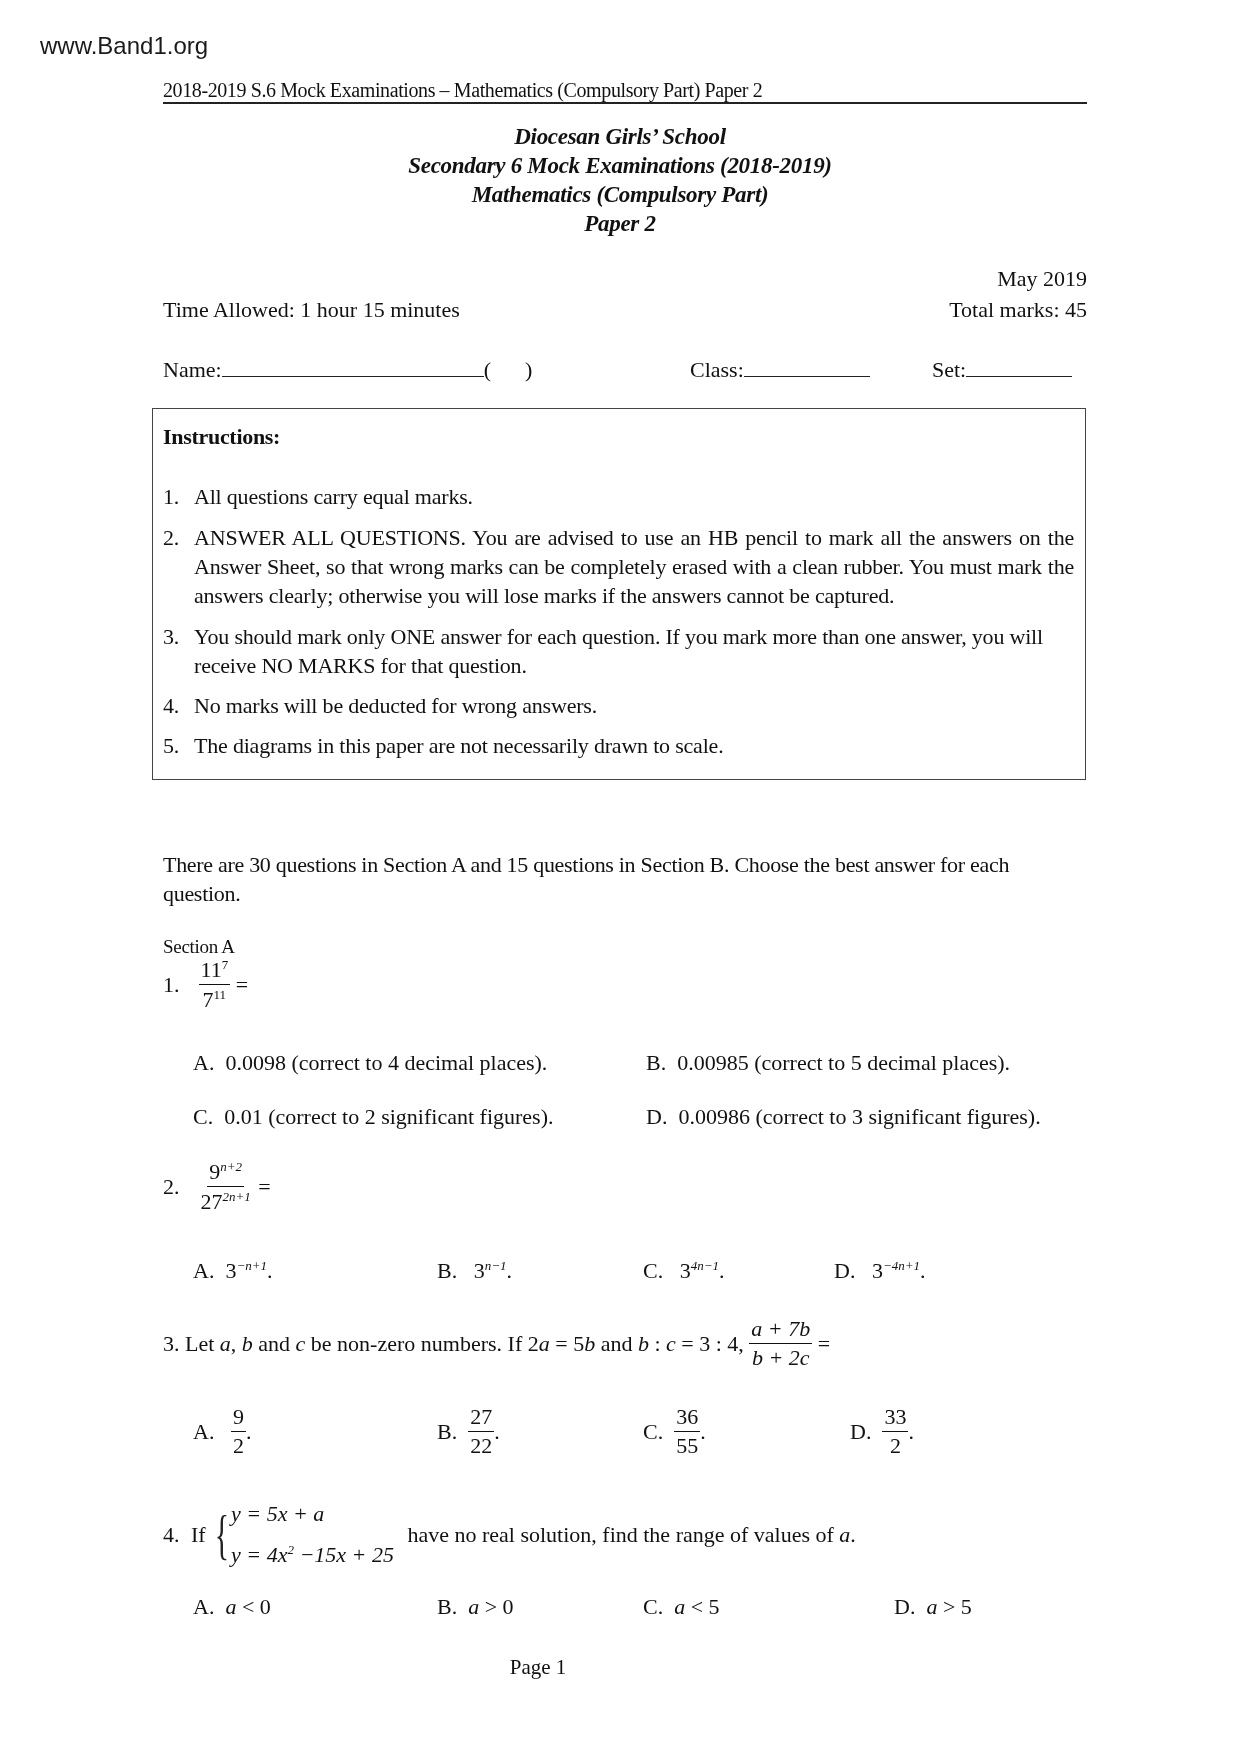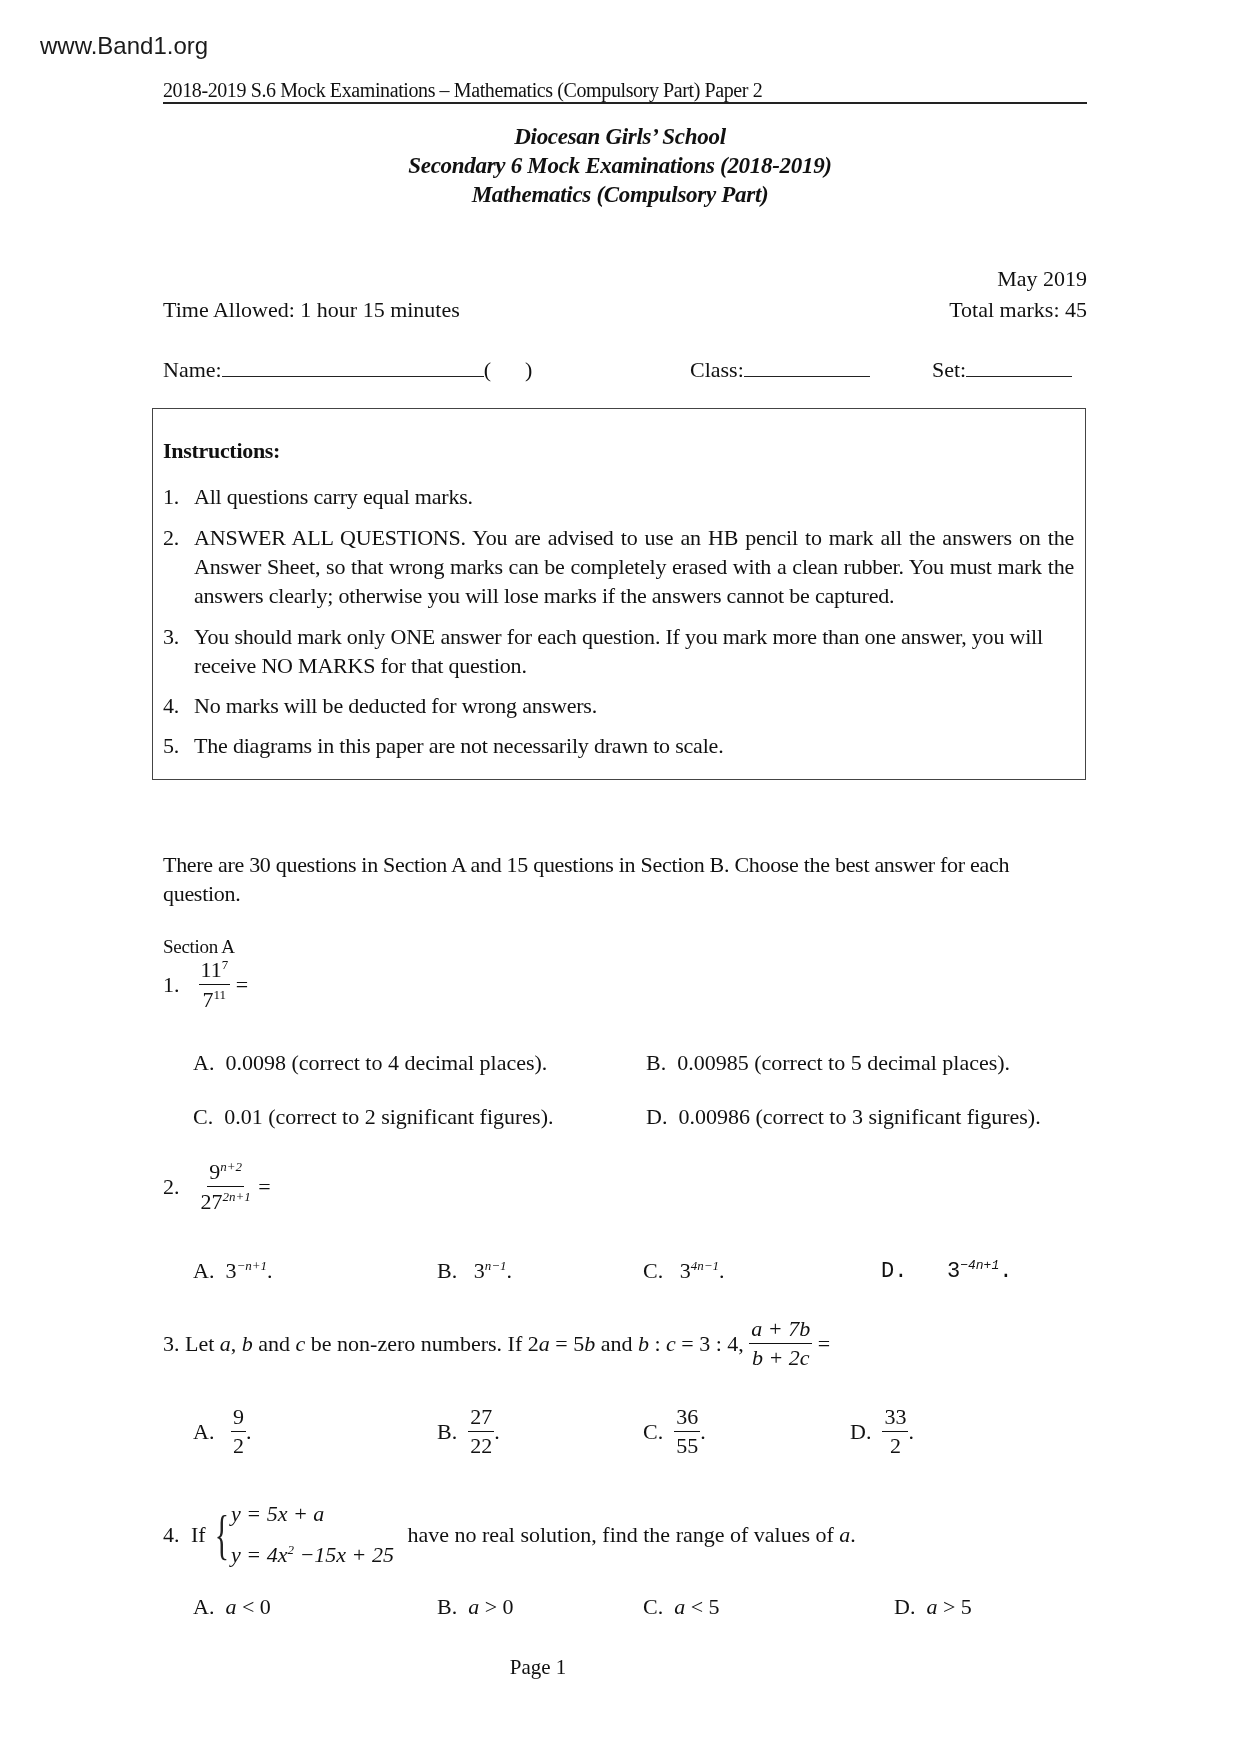--- a/index.html
+++ b/index.html
@@ -24,21 +24,21 @@
     .title-block div { height: 29px; font-style: italic; }
     .date { right: 153px; top: 266px; font-size: 22px; }
     .time { left: 163px; top: 297px; font-size: 22px; }
     .total { right: 153px; top: 297px; font-size: 22px; }
     .fieldrow { top: 354px; font-size: 22px; }
     .blank { display: inline-block; border-bottom: 1.5px solid #222; height: 22px; vertical-align: baseline; }
     .instr-box {
       left: 152px; top: 408px; width: 934px; height: 372px;
       border: 1.5px solid #444; box-sizing: border-box;
     }
-    .instr-title { left: 163px; top: 438px; font-size: 22px; font-weight: bold; letter-spacing: -0.3px; }
+    .instr-title { left: 163px; top: 424px; font-size: 22px; font-weight: bold; letter-spacing: -0.3px; }
     .instr-list { left: 163px; width: 920px; font-size: 22px; line-height: 29px; letter-spacing: -0.2px; }
     .instr-item { position: absolute; left: 0; width: 912px; }
     .instr-num { position: absolute; left: 0; top: 0; }
     .instr-text { position: absolute; left: 31px; width: 880px; }
     .intro { left: 163px; top: 816px; width: 920px; font-size: 22px; line-height: 29px; font-weight: normal; letter-spacing: -0.3px; margin-top: 34px; }
     .section { left: 163px; top: 936px; font-size: 19px; font-weight: normal; letter-spacing: -0.3px; }
     .q { font-size: 22px; }
     .frac { display: inline-flex; flex-direction: column; align-items: center; vertical-align: middle; line-height: 1; }
     .frac .num { padding: 0 2px 3px 2px; border-bottom: 1.5px solid #111; }
     .frac .den { padding: 3px 2px 0 2px; }
@@ -52,20 +52,21 @@
 <body>
 
 <div class="abs watermark">www.Band1.org</div>
 
 <div class="abs runhead">2018-2019 S.6 Mock Examinations – Mathematics (Compulsory Part) Paper 2</div>
 
 <div class="abs title-block">
   <div>Diocesan Girls’ School</div>
   <div>Secondary 6 Mock Examinations (2018-2019)</div>
   <div>Mathematics (Compulsory Part)</div>
+  <div>Paper 2</div>
 </div>
 
 <div class="abs date">May 2019</div>
 <div class="abs time">Time Allowed: 1 hour 15 minutes</div>
 <div class="abs total">Total marks: 45</div>
 
 <div class="abs fieldrow" style="left:163px;">
   <span>Name:</span><span class="blank" style="width:262px;"></span><span>(</span><span style="display:inline-block;width:34px;"></span><span>)</span>
 </div>
 <div class="abs fieldrow" style="left:690px;">
@@ -120,21 +121,21 @@
   <span style="display:inline-block;width:30px;vertical-align:middle;">2.</span>
   <span class="frac">
     <span class="num"><span>9</span><sup><i>n+2</i></sup></span>
     <span class="den"><span>27</span><sup><i>2n+1</i></sup></span>
   </span>
   <span style="vertical-align:middle;">=</span>
 </div>
 <div class="opt" style="left:193px; top:1258px;"><span>A.</span>&nbsp; <span>3</span><sup><i>−n+1</i></sup><span>.</span></div>
 <div class="opt" style="left:437px; top:1258px;"><span>B.</span>&nbsp;&nbsp; <span>3</span><sup><i>n−1</i></sup><span>.</span></div>
 <div class="opt" style="left:643px; top:1258px;"><span>C.</span>&nbsp;&nbsp; <span>3</span><sup><i>4n−1</i></sup><span>.</span></div>
-<div class="opt" style="left:881px; top:1258px;font-family:Liberation Mono, monospace;"><span>D.</span>&nbsp;&nbsp; <span>3</span><sup><i>−4n+1</i></sup><span>.</span></div>
+<div class="opt" style="left:834px; top:1258px;"><span>D.</span>&nbsp;&nbsp; <span>3</span><sup><i>−4n+1</i></sup><span>.</span></div>
 
 <div class="abs q" style="left:163px; top:1318px; white-space:nowrap;">
   <span style="vertical-align:middle;">3.</span>
   <span style="vertical-align:middle;margin-top:14px;"><span>Let </span><i>a</i><span>, </span><i>b</i><span> and </span><i>c</i><span> be non-zero numbers. If 2</span><i>a</i><span> = 5</span><i>b</i><span> and </span><i>b</i><span> : </span><i>c</i><span> = 3 : 4, </span></span>
   <span class="frac">
     <span class="num" style="font-style:italic;">a + 7b</span>
     <span class="den" style="font-style:italic;">b + 2c</span>
   </span>
   <span style="vertical-align:middle;">=</span>
 </div>

